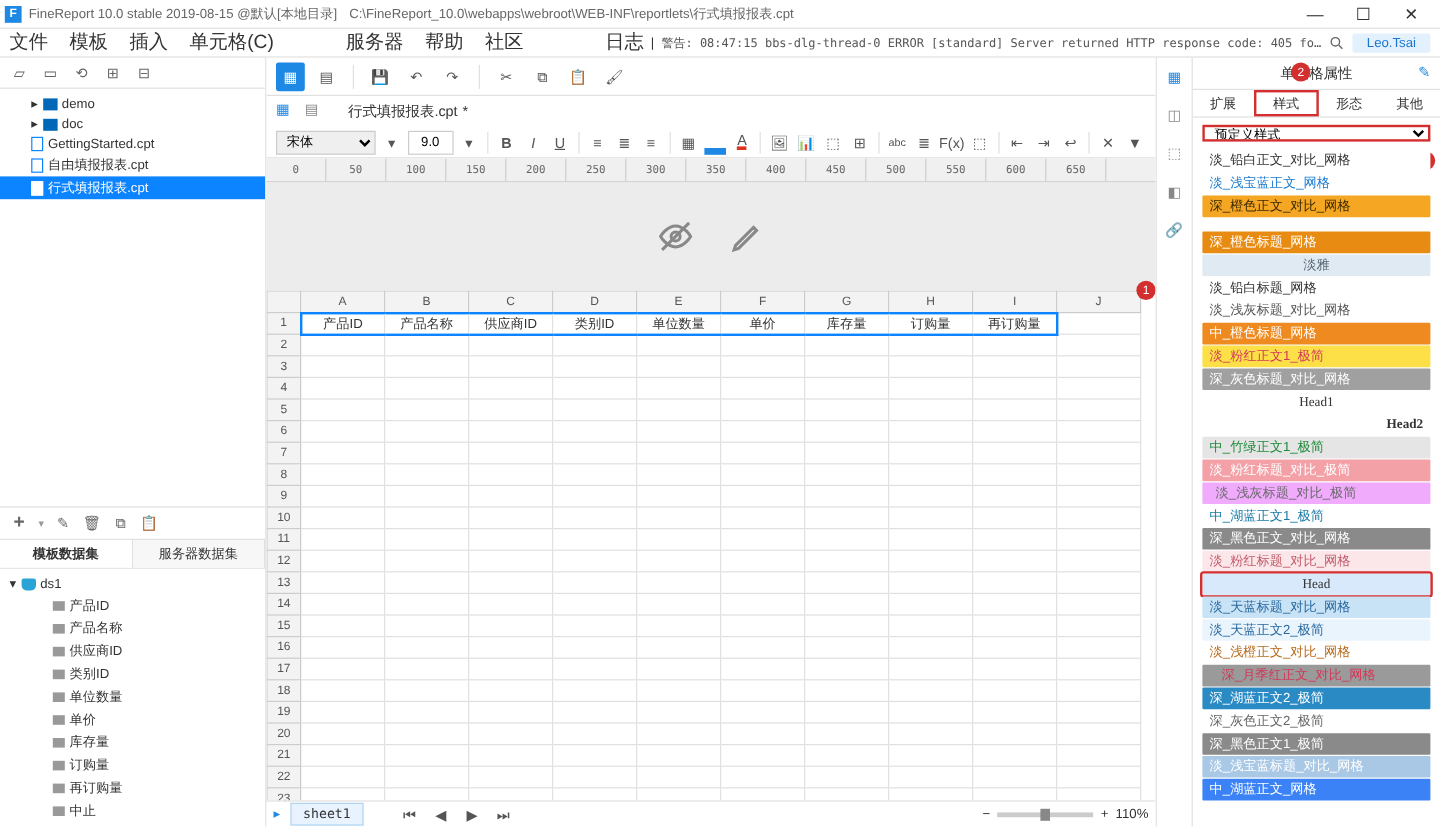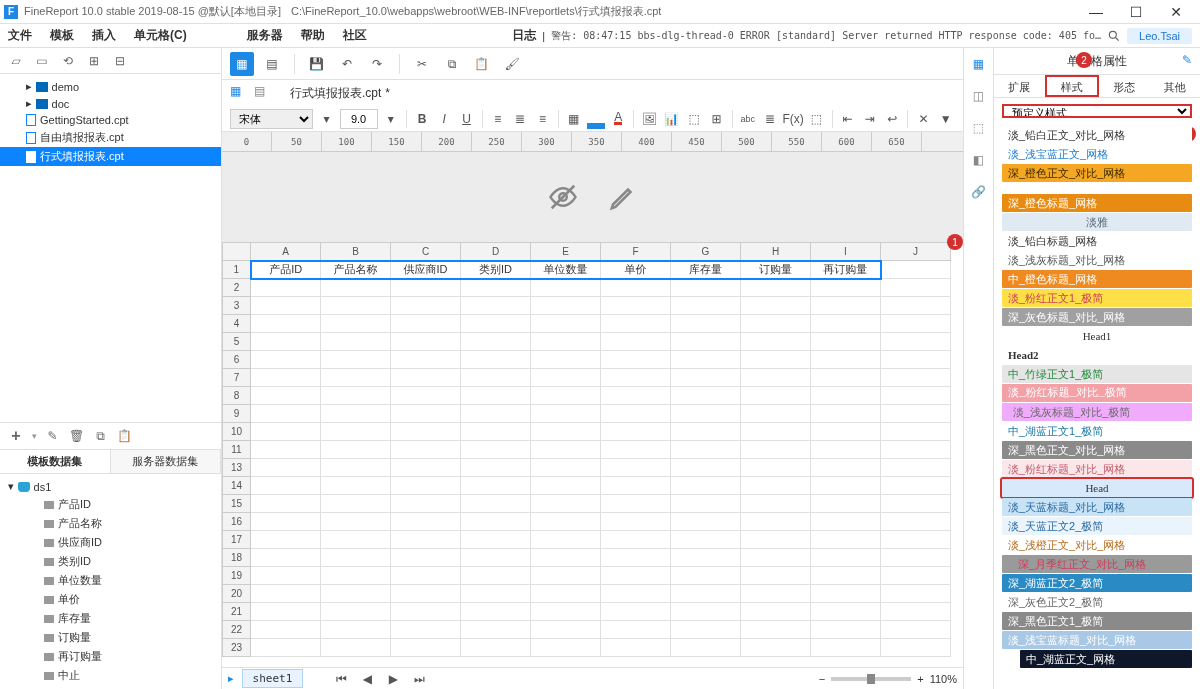--- a/index.html
+++ b/index.html
@@ -9,21 +9,21 @@
 .titlebar { height: 24px; display: flex; align-items: center; padding: 0 4px; border-bottom: 1px solid #e0e0e0; }
 .titlebar .logo { width: 14px; height: 14px; background: #1e88e5; margin-right: 6px; display: inline-flex; align-items: center; justify-content: center; color: #fff; font-size: 10px; font-weight: bold; }
 .titlebar .title-text { font-size: 11px; color: #666; }
 .titlebar .path { margin-left: 10px; font-size: 11px; color: #666; }
 .titlebar .win-controls { margin-left: auto; display: flex; }
 .titlebar .win-btn { width: 40px; height: 24px; display: flex; align-items: center; justify-content: center; font-size: 14px; cursor: pointer; }
 
 
 .menubar { height: 24px; display: flex; align-items: center; padding: 0 8px; border-bottom: 1px solid #e0e0e0; }
 .menu-group-left { display: flex; gap: 18px; }
-.menu-item { font-size: 12px; cursor: pointer; font-weight: bold; }
+.menu-item { font-size: 16px; cursor: pointer; }
 .menu-group-center { display: flex; gap: 18px; margin-left: 60px; }
 .menubar .right-area { margin-left: auto; display: flex; align-items: center; gap: 6px; font-size: 11px; }
 .log-text { color: #555; font-family: monospace; font-size: 10px; }
 .user-chip { background: #e3f0fd; padding: 2px 12px; border-radius: 2px; color: #1976d2; }
 .search-icon { width: 14px; height: 14px; }
 
 
 .main { display: flex; height: 641px; }
 
 
@@ -528,20 +528,33 @@
               <td class=""></td>
               <td class=""></td>
               <td class=""></td>
               <td class=""></td>
               <td class=""></td>
               <td class=""></td>
               <td class=""></td>
               <td class=""></td>
             </tr>
             <tr>
+              <th class="row">12</th>
+              <td class=""></td>
+              <td class=""></td>
+              <td class=""></td>
+              <td class=""></td>
+              <td class=""></td>
+              <td class=""></td>
+              <td class=""></td>
+              <td class=""></td>
+              <td class=""></td>
+              <td class=""></td>
+            </tr>
+            <tr>
               <th class="row">13</th>
               <td class=""></td>
               <td class=""></td>
               <td class=""></td>
               <td class=""></td>
               <td class=""></td>
               <td class=""></td>
               <td class=""></td>
               <td class=""></td>
               <td class=""></td>
@@ -730,32 +743,32 @@
         <div class="style-item" style="background: rgb(255, 255, 255); color: rgb(27, 123, 208);">淡_浅宝蓝正文_网格</div>
         <div class="style-item" style="background: rgb(245, 166, 35); color: rgb(58, 42, 0);">深_橙色正文_对比_网格</div>
         <div class="style-item" style="background: rgb(232, 139, 18); color: rgb(255, 255, 255); margin-top: 12px;">深_橙色标题_网格</div>
         <div class="style-item" style="background: rgb(223, 234, 243); color: rgb(90, 106, 120); text-align: center;">淡雅</div>
         <div class="style-item" style="background: rgb(255, 255, 255); color: rgb(51, 51, 51);">淡_铅白标题_网格</div>
         <div class="style-item" style="background: rgb(255, 255, 255); color: rgb(85, 85, 85);">淡_浅灰标题_对比_网格</div>
         <div class="style-item" style="background: rgb(238, 138, 31); color: rgb(255, 255, 255);">中_橙色标题_网格</div>
         <div class="style-item" style="background: #fde047; color: rgb(208, 58, 90);">淡_粉红正文1_极简</div>
         <div class="style-item" style="background: rgb(160, 160, 160); color: rgb(255, 255, 255);">深_灰色标题_对比_网格</div>
         <div class="style-item" style="background: rgb(255, 255, 255); color: rgb(51, 51, 51); text-align: center; font-family: serif;">Head1</div>
-        <div class="style-item" style="background: rgb(255, 255, 255); color: rgb(51, 51, 51); text-align: left; font-weight: bold; font-family: serif;">Head2</div>
+        <div class="style-item" style="background: rgb(255, 255, 255); color: rgb(51, 51, 51); text-align: right; font-weight: bold; font-family: serif;">Head2</div>
         <div class="style-item" style="background: #e5e5e5; color: rgb(31, 139, 58);">中_竹绿正文1_极简</div>
-        <div class="style-item" style="background: rgb(243, 161, 167); color: rgb(255, 255, 255); font-family: Liberation Mono, monospace;">淡_粉红标题_对比_极简</div>
+        <div class="style-item" style="background: rgb(243, 161, 167); color: rgb(255, 255, 255);">淡_粉红标题_对比_极简</div>
         <div class="style-item" style="background: #f0abfc; color: rgb(106, 106, 106); padding-left: 11px;">淡_浅灰标题_对比_极简</div>
         <div class="style-item" style="background: rgb(255, 255, 255); color: rgb(26, 122, 166);">中_湖蓝正文1_极简</div>
         <div class="style-item" style="background: rgb(138, 138, 138); color: rgb(255, 255, 255);">深_黑色正文_对比_网格</div>
         <div class="style-item" style="background: rgb(251, 231, 234); color: rgb(194, 91, 106);">淡_粉红标题_对比_网格</div>
         <div class="style-item highlighted" style="background: rgb(215, 233, 251); color: rgb(51, 51, 51); text-align: center; font-family: serif;">Head</div>
         <div class="style-item" style="background: rgb(200, 226, 246); color: rgb(42, 106, 160);">淡_天蓝标题_对比_网格</div>
         <div class="style-item" style="background: rgb(234, 244, 252); color: rgb(42, 106, 160);">淡_天蓝正文2_极简</div>
         <div class="style-item" style="background: rgb(255, 255, 255); color: rgb(184, 106, 26);">淡_浅橙正文_对比_网格</div>
         <div class="style-item" style="background: rgb(154, 154, 154); color: rgb(208, 58, 90); padding-left: 16px;">深_月季红正文_对比_网格</div>
         <div class="style-item" style="background: rgb(42, 138, 196); color: rgb(255, 255, 255);">深_湖蓝正文2_极简</div>
         <div class="style-item" style="background: rgb(255, 255, 255); color: rgb(102, 102, 102);">深_灰色正文2_极简</div>
         <div class="style-item" style="background: rgb(138, 138, 138); color: rgb(255, 255, 255);">深_黑色正文1_极简</div>
         <div class="style-item" style="background: rgb(169, 200, 230); color: rgb(255, 255, 255);">淡_浅宝蓝标题_对比_网格</div>
-        <div class="style-item" style="background: #0f172a; color: rgb(255, 255, 255); margin-left: 18px;">中_湖蓝正文_网格</div>
+        <div class="style-item" style="background: #3b82f6; color: rgb(255, 255, 255);">中_湖蓝正文_网格</div>
       </div>
   </div>
 </div>
 
 </body></html>

